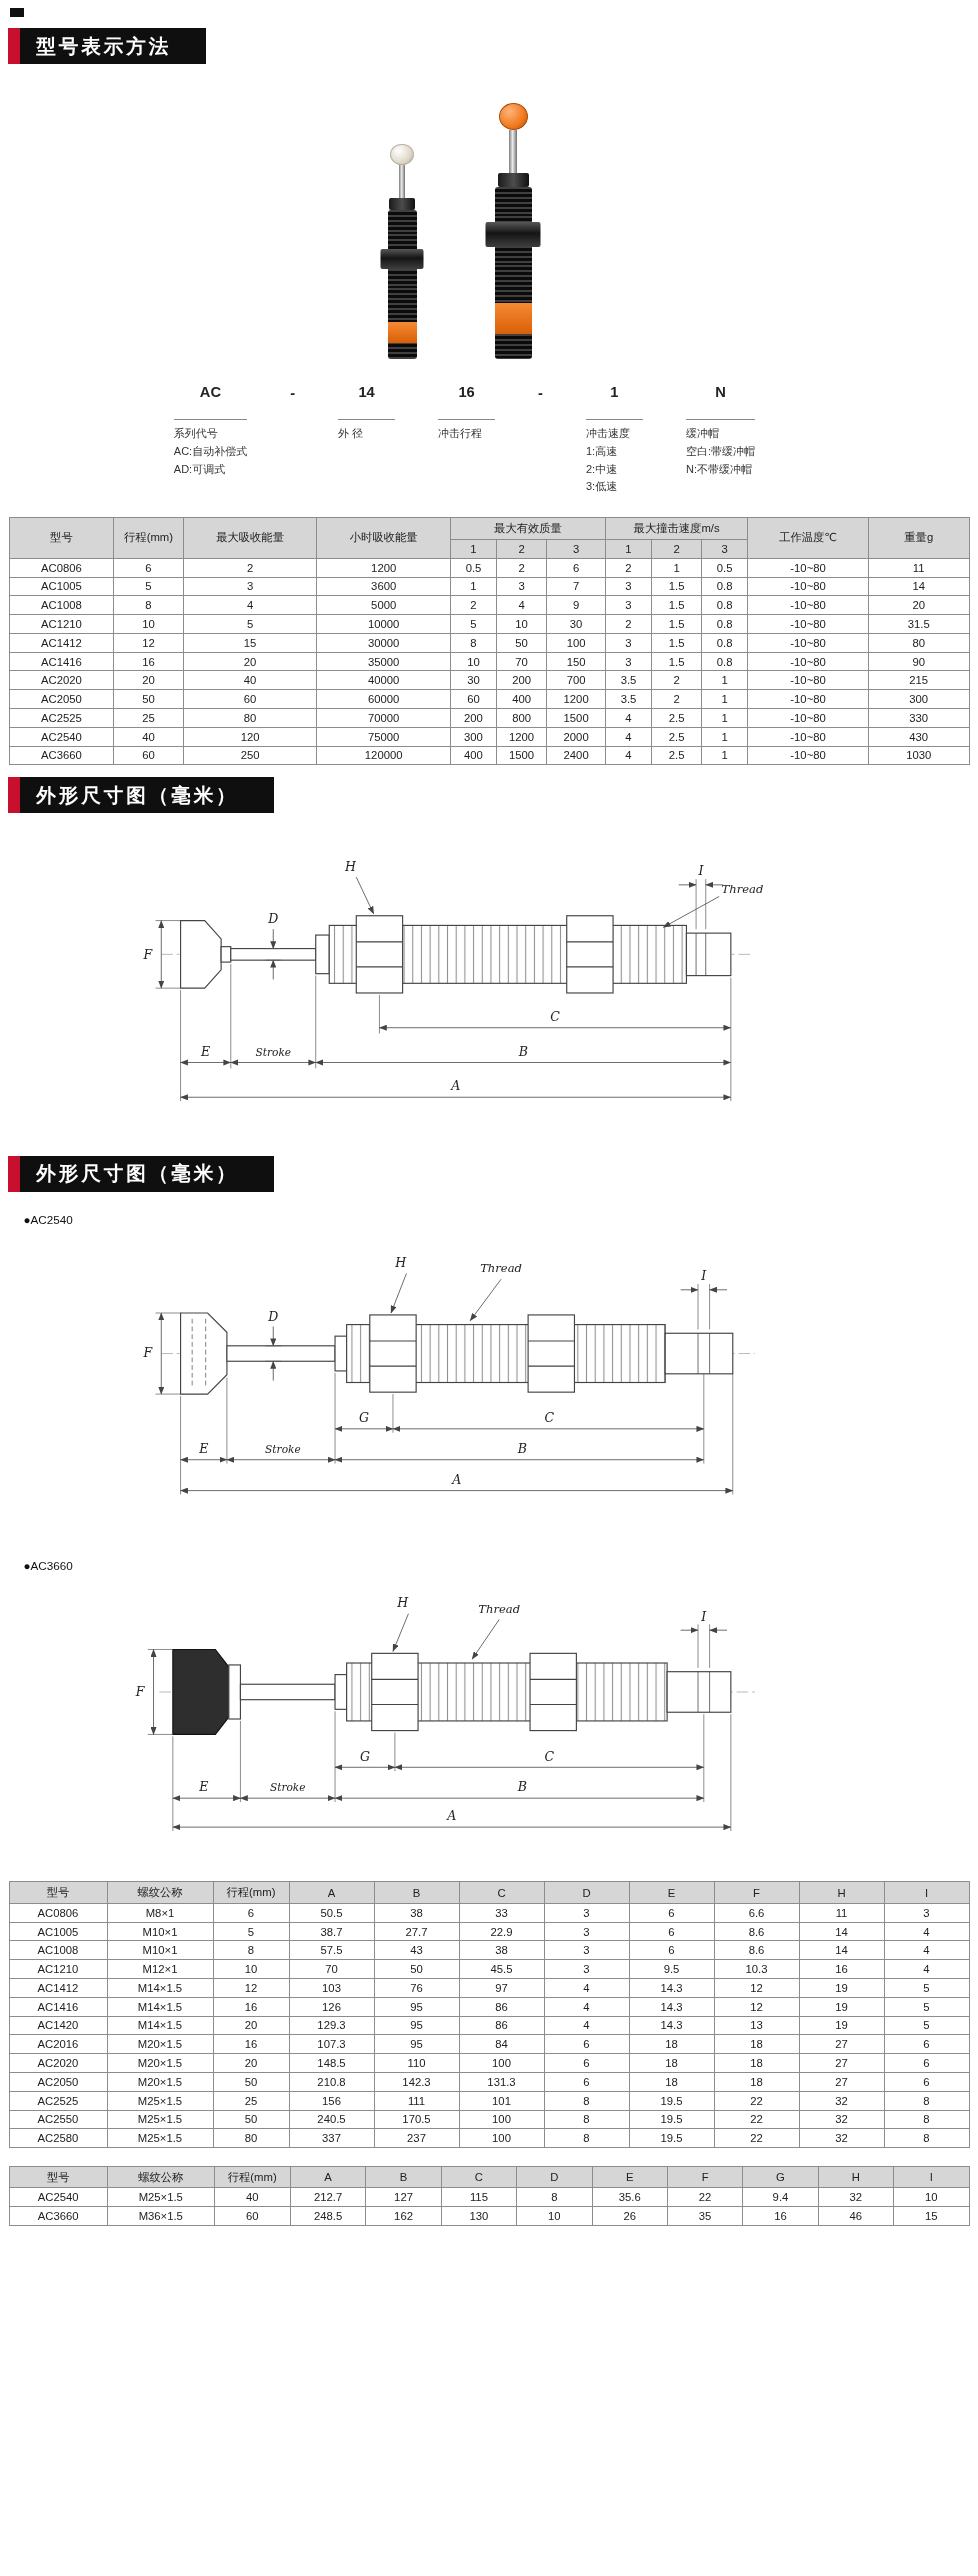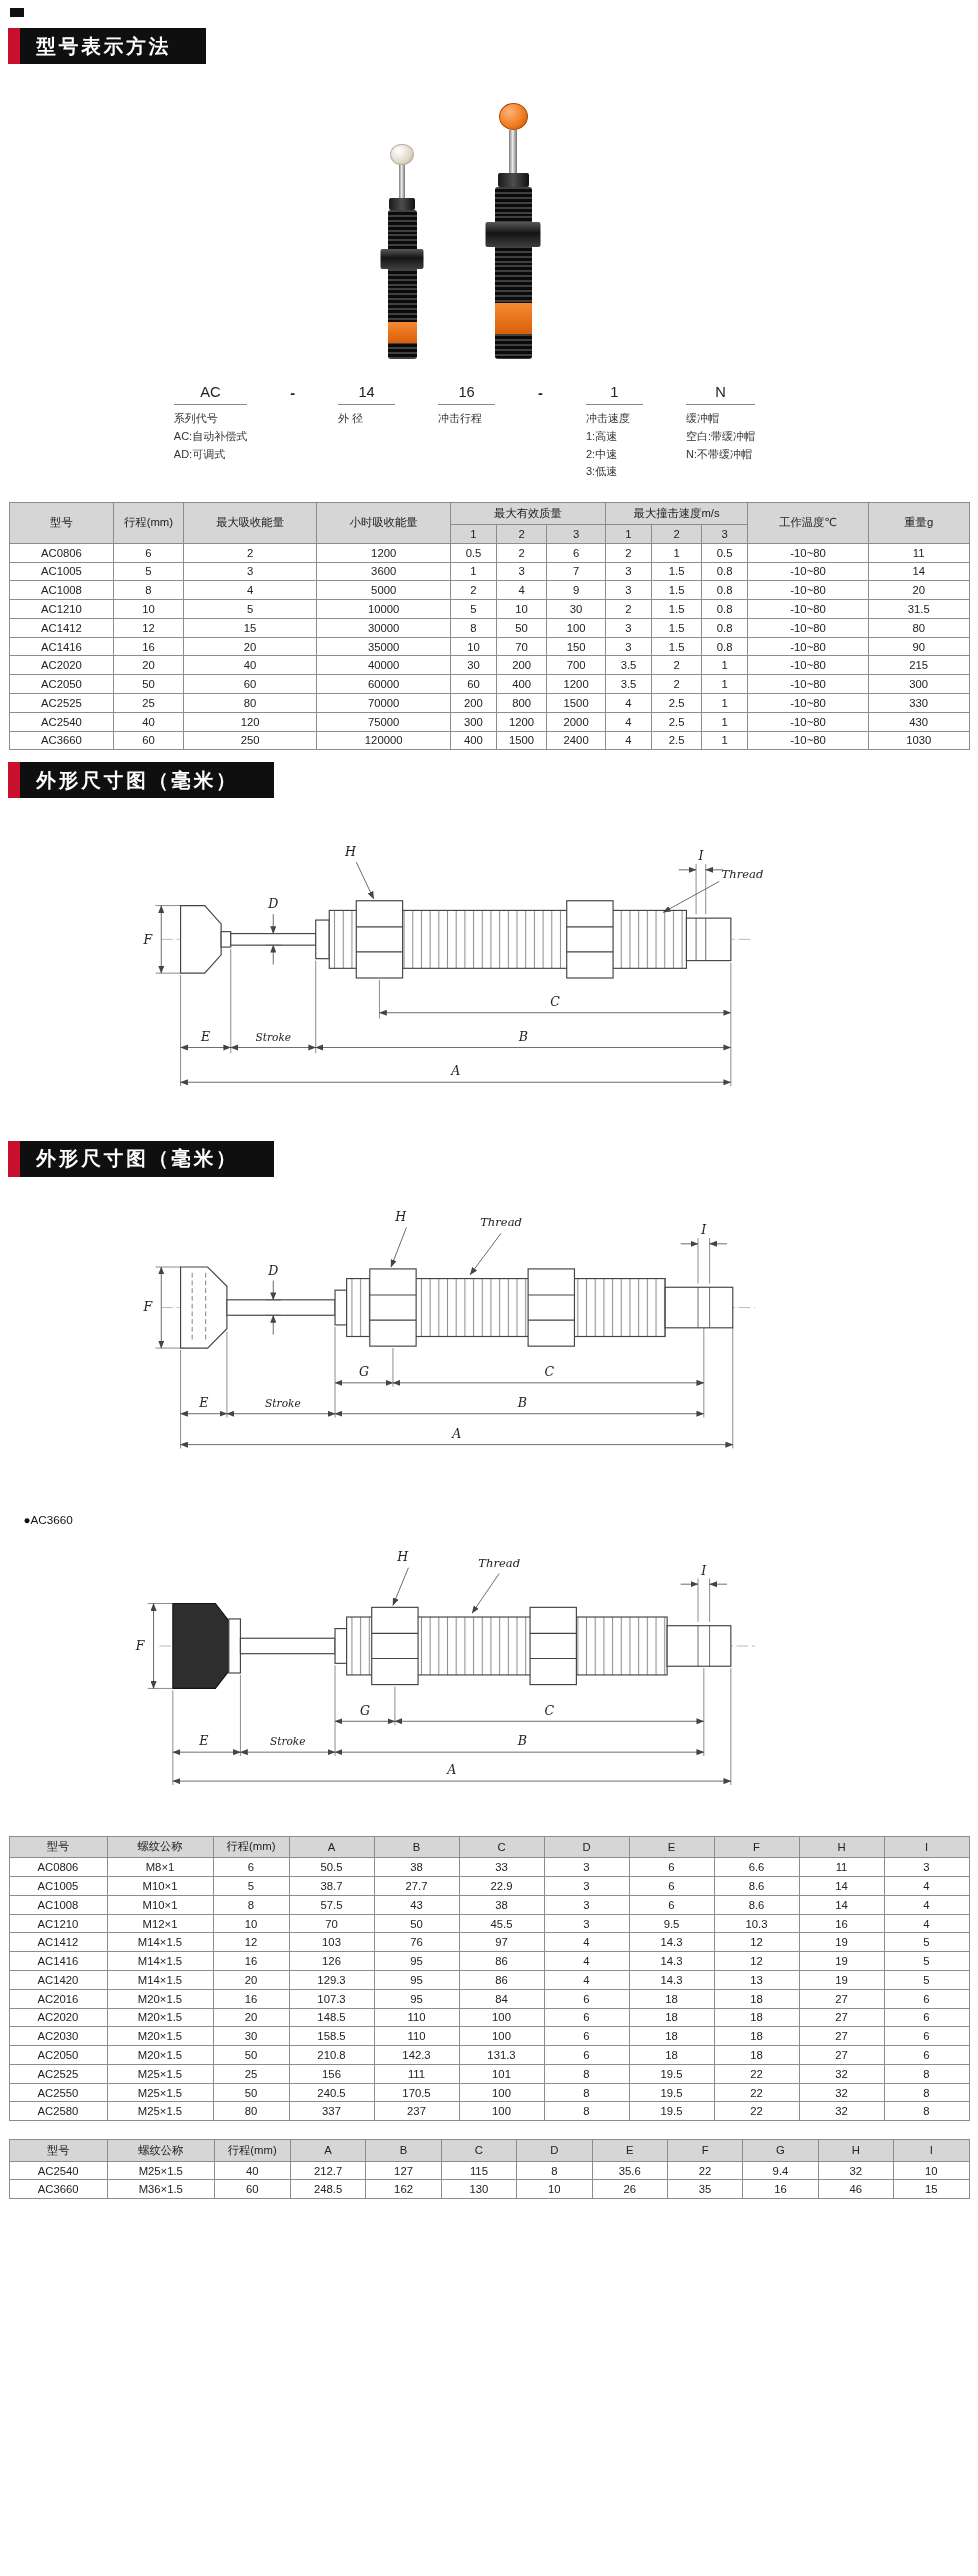--- a/index.html
+++ b/index.html
@@ -27,21 +27,21 @@
 .abs-b .body-thread{width:37px;height:172px;}
 .hexnut{position:absolute;left:50%;transform:translateX(-50%);background:linear-gradient(180deg,#585858,#141414 45%,#3e3e3e);border-radius:2px;}
 .abs-a .hexnut{top:39px;width:43px;height:19.6px;}
 .abs-b .hexnut{top:35px;width:55px;height:25.4px;}
 .orange-band{position:absolute;left:0;right:0;background:linear-gradient(180deg,#f58a33,#d95f07);}
 .abs-a .orange-band{bottom:15.7px;height:21.5px;}
 .abs-b .orange-band{bottom:25.4px;height:31px;}
 
 .model-code{display:flex;align-items:flex-start;gap:43px;margin:5.9px 0 21.5px 166px;}
 .mc-col{text-align:center;}
-.mc-code{display:block;min-width:57px;font-weight:normal;font-size:14.7px;padding-bottom:4px;border-bottom:1px solid #888;margin-bottom:4.9px;}
+.mc-code{display:block;min-width:57px;font-weight:bold;font-size:14.7px;padding-bottom:19px;border-bottom:1px solid #888;margin-bottom:4.9px;}
 .mc-lines{font-size:11px;color:#333;line-height:1.6;text-align:left;white-space:nowrap;}
 .mc-dash{font-weight:bold;font-size:14.7px;padding-top:1px;}
 
 table.spec{border-collapse:collapse;margin:9.8px auto 7.8px;width:961px;}
 table.spec th,table.spec td{border:1px solid #8c8c8c;font-size:11.3px;text-align:center;padding:2.9px 2px;height:14.7px;}
 table.spec th{background:#d6d6d6;font-weight:normal;}
 
 .dcap{font-size:11.7px;margin:21.5px 0 2px 15.7px;color:#111;}
 svg.drawing{display:block;margin:0 auto 17.6px;}
 .dim-text{font-family:"DejaVu Serif","Liberation Serif",serif;font-style:italic;font-size:13px;fill:#222;}
@@ -376,20 +376,21 @@
       <text x="425" y="245">B</text>
       <text x="355" y="281">A</text>
     </g>
   </svg>
 
   <div class="banner">
     <span class="red"></span>
     <span class="txt">外形尺寸图（毫米）</span>
   </div>
 
+  <div class="dcap">●AC2540</div>
 
   <svg class="drawing" width="753" height="309" viewBox="0 0 780 320">
     <defs>
       <marker id="ar2e" markerWidth="9" markerHeight="7" refX="8.5" refY="3.5" orient="auto">
           <path d="M0,0L9,3.5L0,7z" fill="#444"></path>
         </marker>
       <marker id="ar2s" markerWidth="9" markerHeight="7" refX="0.5" refY="3.5" orient="auto">
           <path d="M9,0L0,3.5L9,7z" fill="#444"></path>
         </marker>
       <pattern id="thr2" width="9" height="10" patternUnits="userSpaceOnUse">
@@ -645,33 +646,20 @@
           <td>148.5</td>
           <td>110</td>
           <td>100</td>
           <td>6</td>
           <td>18</td>
           <td>18</td>
           <td>27</td>
           <td>6</td>
         </tr>
         <tr>
-          <td>AC2030</td>
-          <td>M20×1.5</td>
-          <td>30</td>
-          <td>158.5</td>
-          <td>110</td>
-          <td>100</td>
-          <td>6</td>
-          <td>18</td>
-          <td>18</td>
-          <td>27</td>
-          <td>6</td>
-        </tr>
-        <tr>
           <td>AC2050</td>
           <td>M20×1.5</td>
           <td>50</td>
           <td>210.8</td>
           <td>142.3</td>
           <td>131.3</td>
           <td>6</td>
           <td>18</td>
           <td>18</td>
           <td>27</td>

